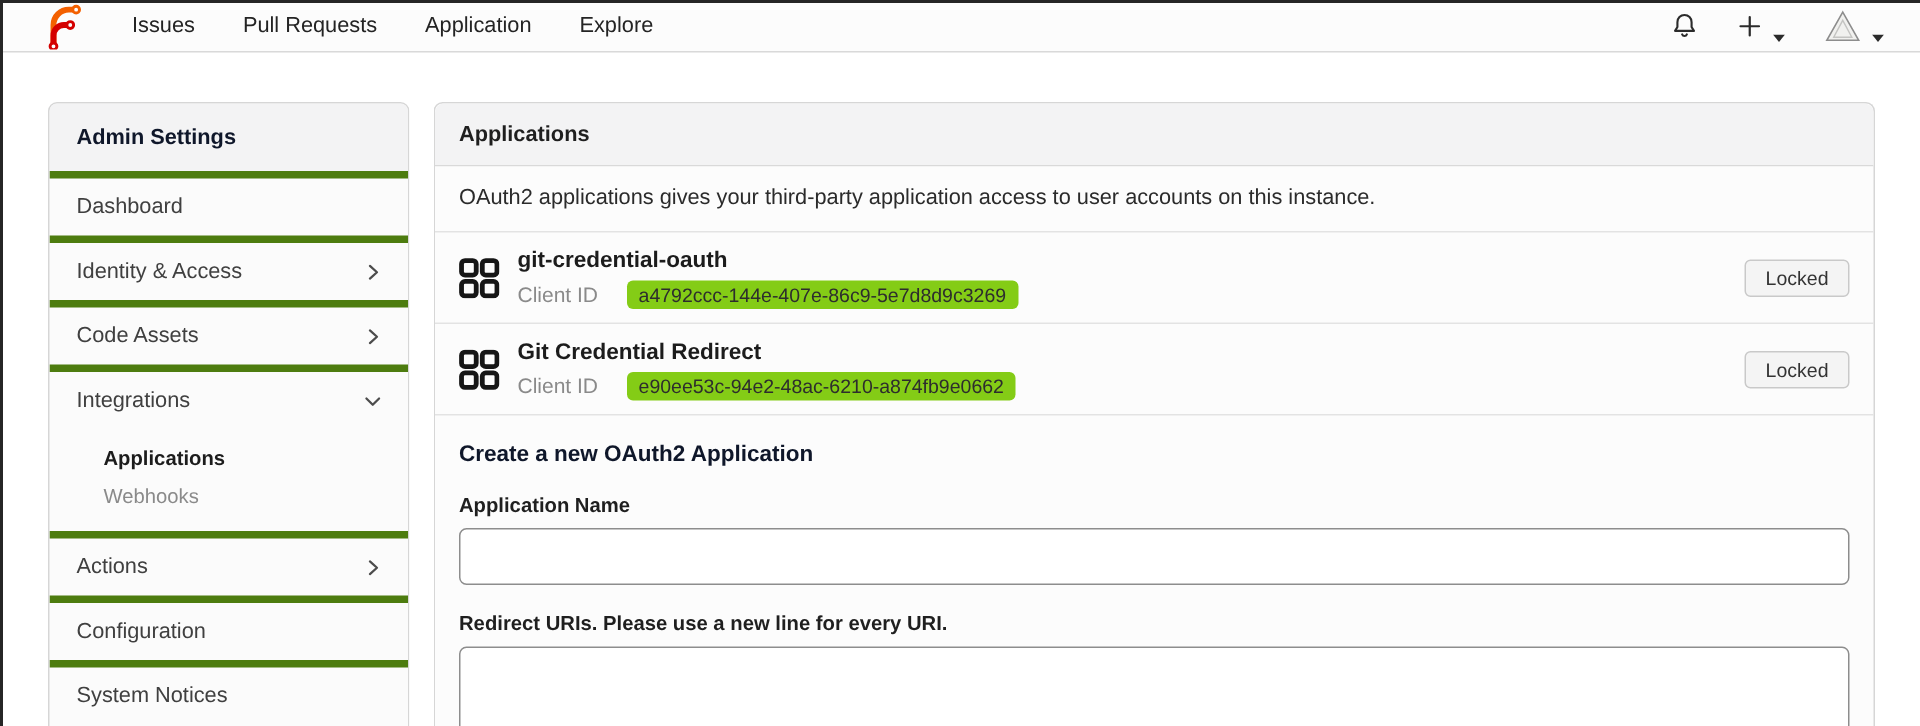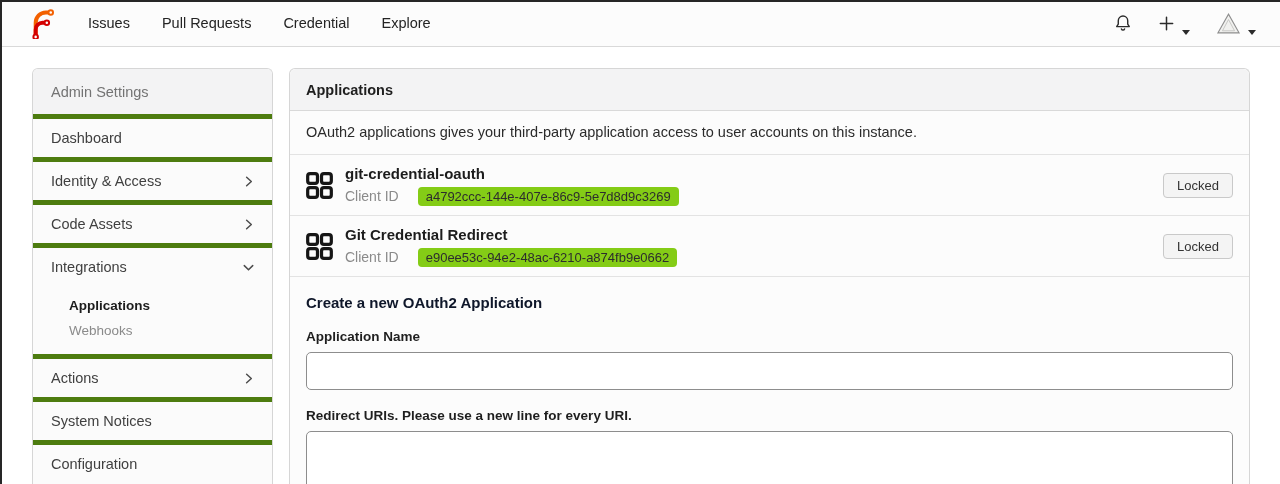--- a/index.html
+++ b/index.html
@@ -8,41 +8,41 @@
     background:#ffffff;
     font-family:"Liberation Sans","DejaVu Sans",sans-serif;
     color:#2b2b2b;
     position:relative;
   }
   .edge-left { position:absolute; left:0; top:0; width:2px; height:484px; background:#262626; z-index:50; }
   .edge-top  { position:absolute; left:0; top:0; width:1280px; height:2px; background:#262626; z-index:50; }
 
   
   .navbar {
-    height:47px; background:#fcfcfc; border-bottom:1px solid #d9d9d9;
+    height:35px; background:#fcfcfc; border-bottom:1px solid #d9d9d9;
     display:flex; align-items:center; padding:0 24px 0 26px;
   }
   .logo { width:32px; height:32px; margin-right:14px; display:flex; align-items:center; }
   .nav-link {
     font-size:14.5px; color:#242424; margin:0 16px; cursor:pointer; text-decoration:none;
   }
   .nav-spacer { flex:1; }
   .nav-right { display:flex; align-items:center; gap:26px; }
   .nav-icon-group { display:flex; align-items:center; gap:7px; cursor:pointer; }
   .caret { width:8px; height:5px; display:inline-block; }
 
   
   .sidebar {
     position:absolute; left:32px; top:68px; width:241px; height:416px;
     background:#fbfbfb; border:1px solid #d6d6d6; border-bottom:none;
     border-radius:6px 6px 0 0; overflow:hidden;
   }
   .sb-header {
     height:45px; display:flex; align-items:center; padding:0 18px;
-    background:#f3f3f4; font-weight:normal; font-size:14.5px; color:#737373;
+    background:#f3f3f4; font-weight:bold; font-size:14.5px; color:#0f172a;
   }
   .sb-item {
     height:43px; display:flex; align-items:center; padding:0 16px 0 18px;
     border-top:5px solid #4d7c0f; font-size:14.5px; color:#404040; cursor:pointer;
   }
   .sb-chevron { margin-left:auto; display:flex; align-items:center; color:#4c4c4c; }
   .sb-sub-block { padding:7px 0 11px; }
   .sb-sub-item {
     padding:5px 18px 5px 36px; font-size:13.5px; color:#2f2f2f; cursor:pointer;
   }
@@ -104,21 +104,21 @@
       </g>
       <g stroke-width="13" fill="#fcfcfc">
         <circle cx="164" cy="36" r="15" stroke="#f36000"></circle>
         <circle cx="138" cy="104" r="15" stroke="#d40000"></circle>
         <circle cx="64" cy="198" r="15" stroke="#d40000"></circle>
       </g>
     </svg>
   </div>
   <a class="nav-link">Issues</a>
   <a class="nav-link">Pull Requests</a>
-  <a class="nav-link">Credential</a>
+  <a class="nav-link">Application</a>
   <a class="nav-link">Explore</a>
   <div class="nav-spacer"></div>
   <div class="nav-right">
     <div class="nav-icon-group">
       <span style="display:flex;">
         <svg viewBox="0 0 16 16" width="18" height="18" fill="none" stroke="#2b2b2b" stroke-width="1.25" stroke-linecap="round" stroke-linejoin="round">
           <path d="M8 1.8C5.6 1.8 3.8 3.6 3.8 6v2.9L2.4 11.2h11.2L12.2 8.9V6c0-2.4-1.8-4.2-4.2-4.2z"></path>
           <path d="M6.6 13.3a1.5 1.5 0 0 0 2.8 0"></path>
         </svg>
       </span>
@@ -193,25 +193,25 @@
   <div class="sb-item">
     <span>Actions</span>
     <span class="sb-chevron">
       <svg viewBox="0 0 16 16" width="15" height="15" fill="none" stroke="currentColor" stroke-width="1.6" stroke-linecap="round" stroke-linejoin="round">
           <path d="M6 3.5 11 8l-5 4.5"></path>
         </svg>
     </span>
   </div>
 
   <div class="sb-item">
+    <span>Configuration</span>
+  </div>
+
+  <div class="sb-item">
     <span>System Notices</span>
-  </div>
-
-  <div class="sb-item">
-    <span>Configuration</span>
   </div>
 </div>
 
 <div class="main">
   <div class="main-header">Applications</div>
 
   <div class="desc-row">OAuth2 applications gives your third-party application access to user accounts on this instance.</div>
 
   <div class="app-row">
     <span class="app-icon">

